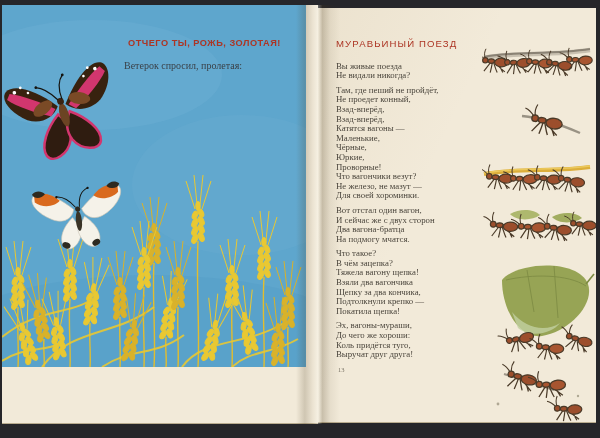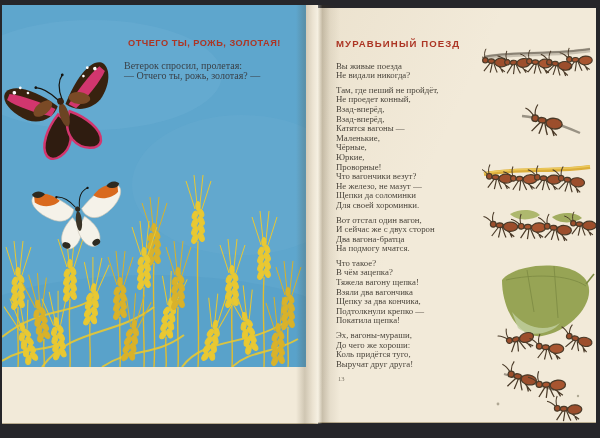--- a/index.html
+++ b/index.html
@@ -34,21 +34,21 @@
     font-weight:bold;font-size:9.2px;letter-spacing:.5px;
     color:var(--title-red,#a93423);
   }
   #left-poem{
     left:122px;top:56px;width:180px;
     font-size:10px;line-height:10px;
     color:var(--text-on-blue,#3a4148);
   }
   #right-title{
     font-family:"Liberation Sans", sans-serif;
-    font-weight:bold;font-size:9.6px;letter-spacing:1.1px;
+    font-weight:normal;font-size:9.6px;letter-spacing:1.1px;
     color:var(--title-red,#b23726);
     margin:0 0 13px 0;
   }
   #right-text{
     position:absolute;left:18px;top:31px;width:160px;
     font-size:8.8px;line-height:9.6px;
     color:var(--text-color,#4a453c);
   }
   .stanza{margin:0 0 5px 0;}
   .poem-line{white-space:nowrap;}
@@ -185,21 +185,20 @@
         <circle cx="48" cy="40" r="2.6" fill="#2e2a20"></circle>
         <path d="M46,38 C40,30 34,26 28,26 M50,38 C50,28 54,22 60,20" stroke="#15140f" stroke-width="1" fill="none"></path>
         <circle cx="28" cy="26" r="1.2" fill="#15140f"></circle>
         <circle cx="60" cy="20" r="1.2" fill="#15140f"></circle>
       </g>
     </svg>
 
     <div class="abs" id="left-title">ОТЧЕГО ТЫ, РОЖЬ, ЗОЛОТАЯ!</div>
     <div class="abs" id="left-poem">
       <div class="poem-line">Ветерок спросил, пролетая:</div>
-      <div class="poem-line">— Отчего ты, рожь, золотая? —</div>
     </div>
   </div>
 </div>
 
 <div class="page" id="right-page">
   <div id="right-text">
     <h1 id="right-title">МУРАВЬИНЫЙ ПОЕЗД</h1>
 
     <div class="stanza">
       <div class="poem-line">Вы живые поезда</div>
@@ -210,21 +209,20 @@
       <div class="poem-line">Не проедет конный,</div>
       <div class="poem-line">Взад-вперёд,</div>
       <div class="poem-line">Взад-вперёд,</div>
       <div class="poem-line">Катятся вагоны —</div>
       <div class="poem-line">Маленькие,</div>
       <div class="poem-line">Чёрные,</div>
       <div class="poem-line">Юркие,</div>
       <div class="poem-line">Проворные!</div>
       <div class="poem-line">Что вагончики везут?</div>
       <div class="poem-line">Не железо, не мазут —</div>
-      <div class="poem-line">Щепки да соломинки</div>
       <div class="poem-line">Для своей хороминки.</div>
     </div>
     <div class="stanza">
       <div class="poem-line">Вот отстал один вагон,</div>
       <div class="poem-line">И сейчас же с двух сторон</div>
       <div class="poem-line">Два вагона-братца</div>
       <div class="poem-line">На подмогу мчатся.</div>
     </div>
     <div class="stanza">
       <div class="poem-line">Что такое?</div>

